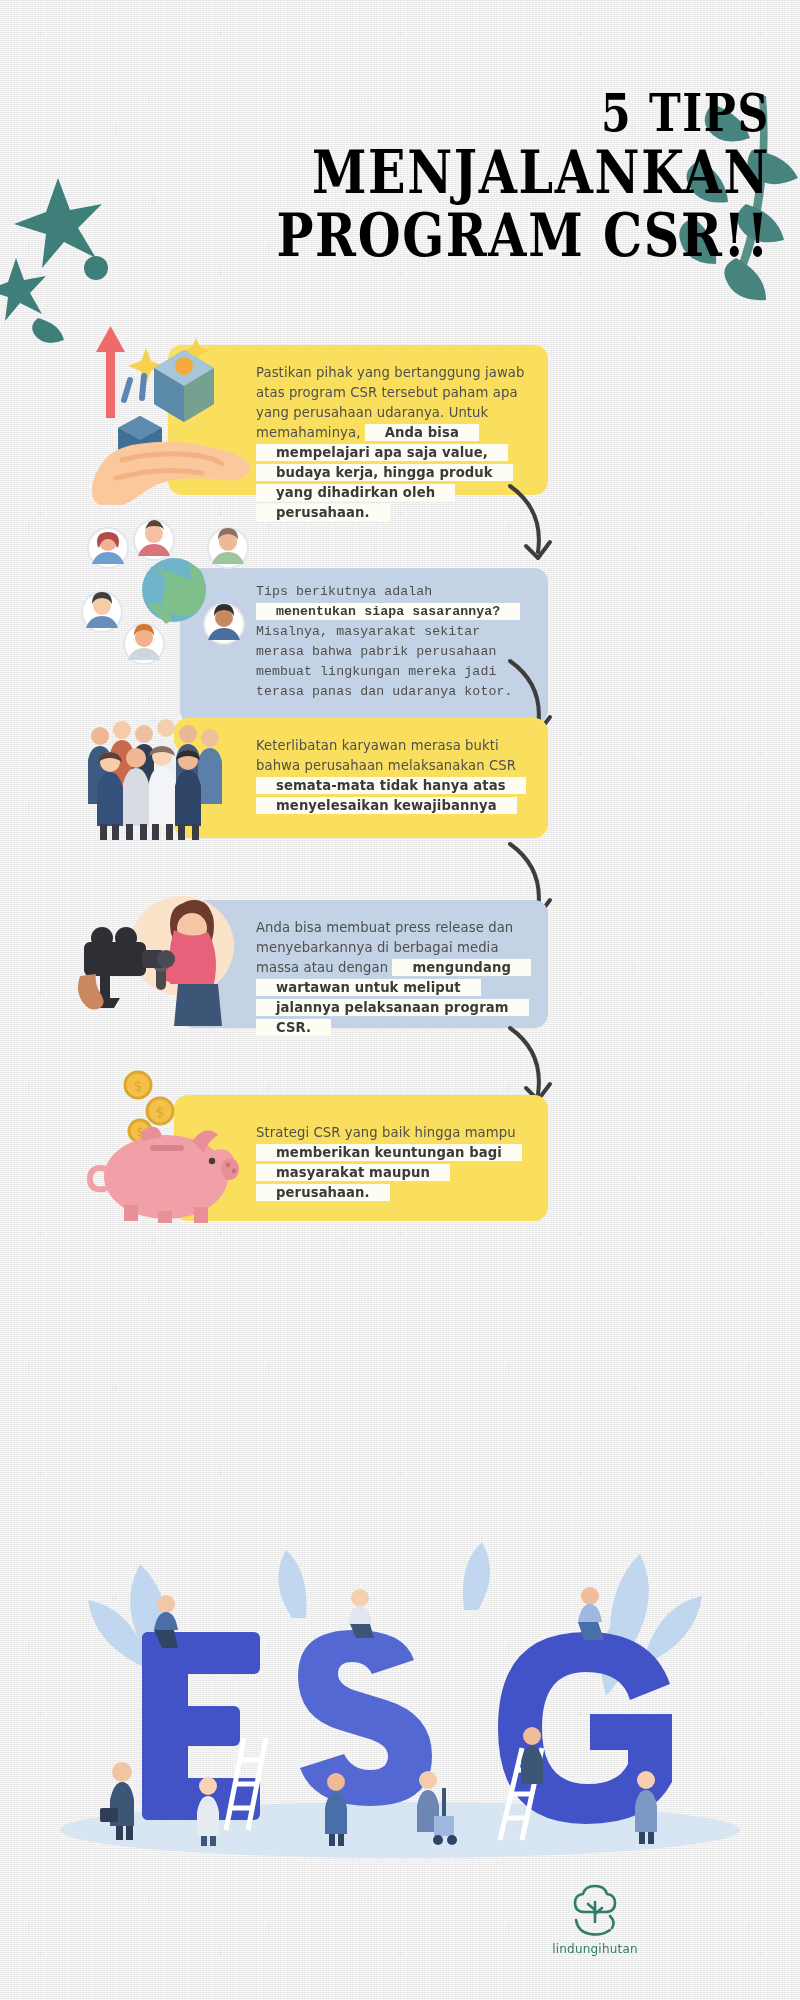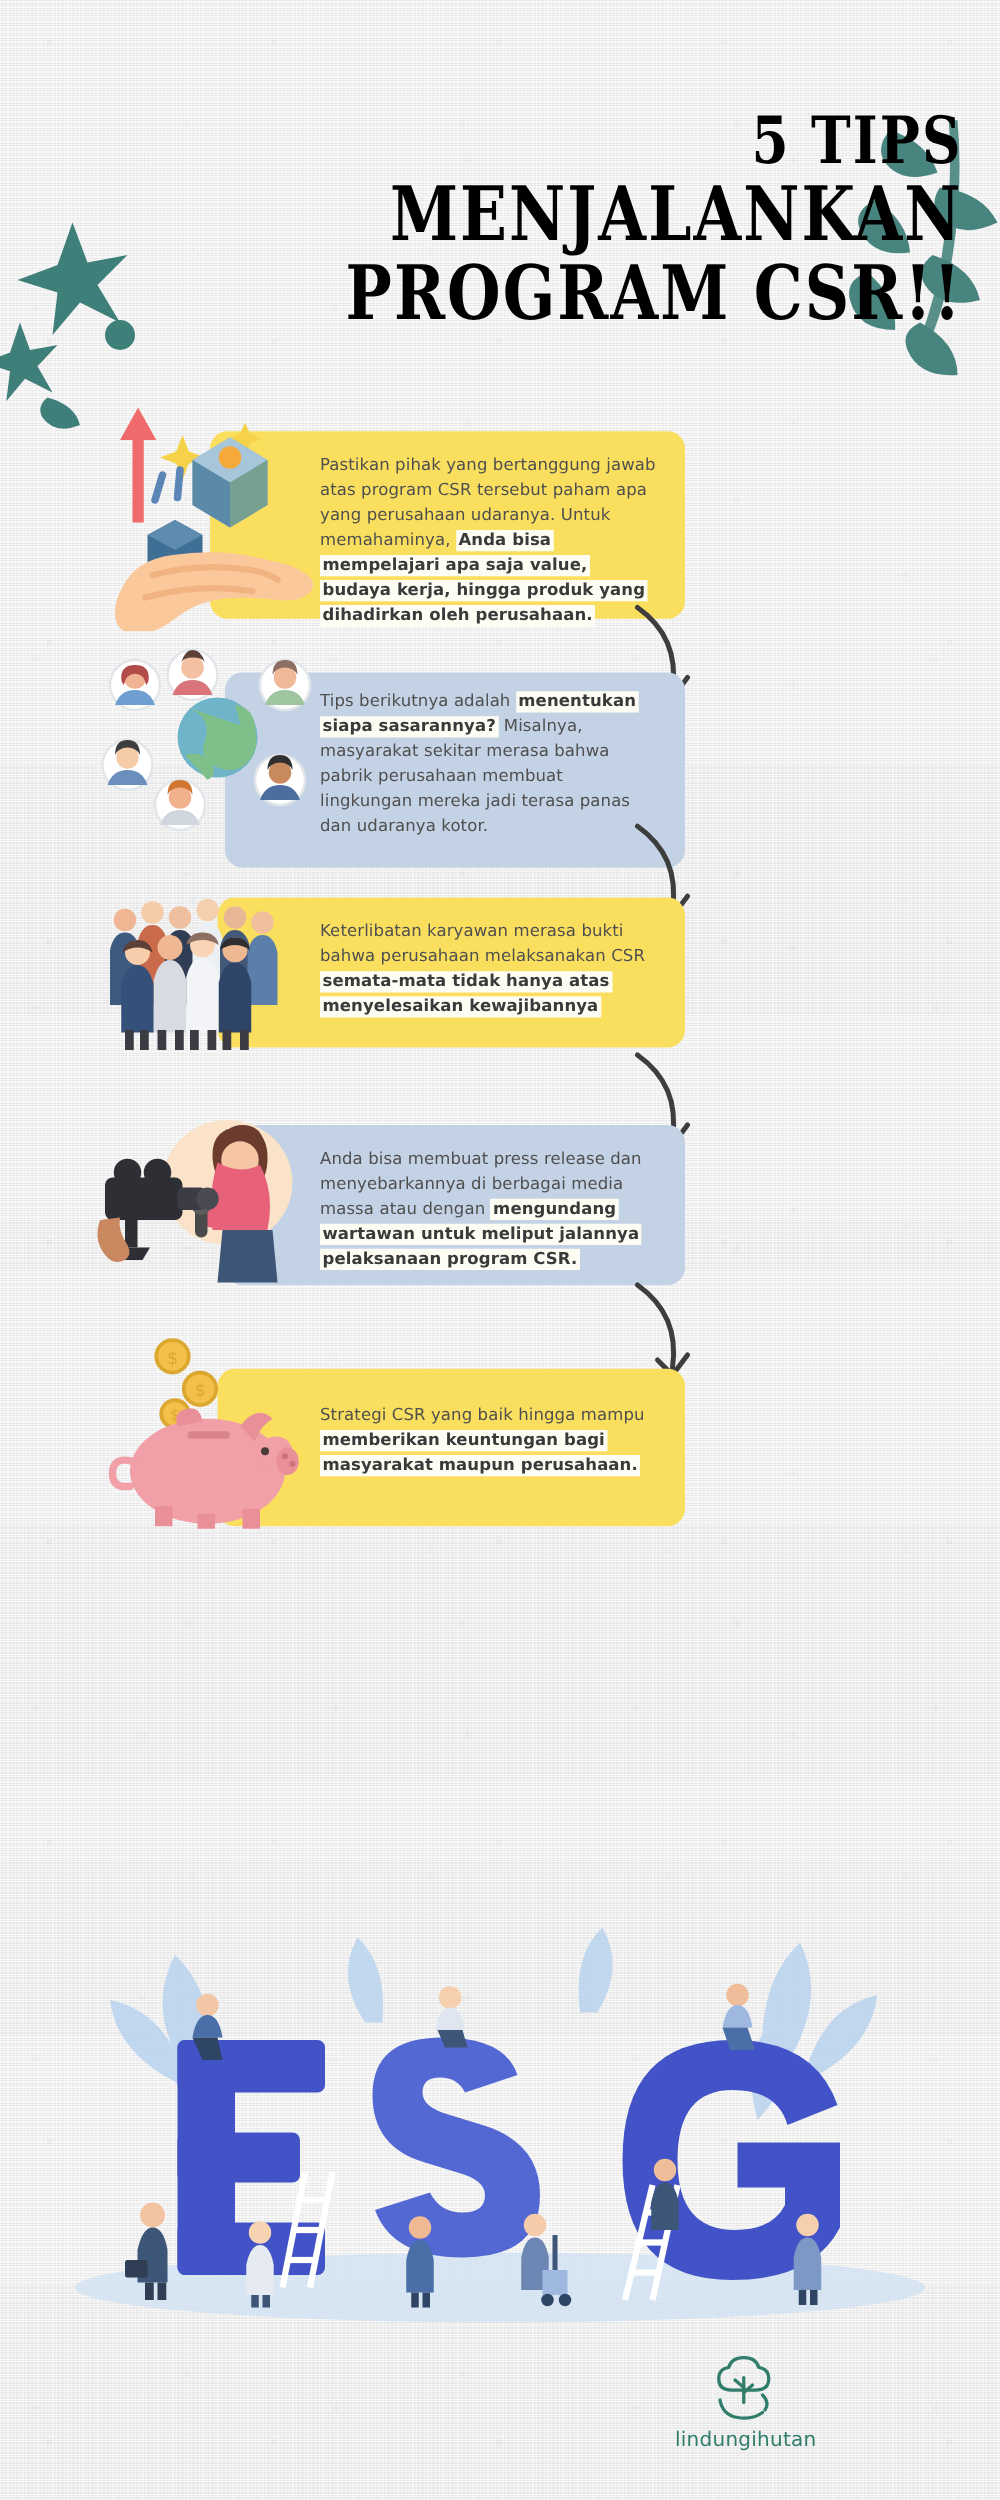--- a/index.html
+++ b/index.html
@@ -45,32 +45,32 @@
     position:absolute;
     color:#4f4f4f;
     font-size:13.2px;
     line-height:1.52;
     letter-spacing:0.1px;
   }
   .hl{
     background:#fdfdf4;
     color:#3a3a3a;
     font-weight:700;
-    padding:1px 2px;
+    padding:1px 20px;
     box-decoration-break:clone;
     -webkit-box-decoration-break:clone;
   }
   .card-y{background:#fadf5f;}
   .card-b{background:#c3d2e4;}
 
   
   .arrow{position:absolute;}
   .logo-text{
     font-family:"DejaVu Sans", sans-serif;
-    font-size:16px;color:#2f7d6a;letter-spacing:0.2px;text-align:center;
+    font-size:12px;color:#2f7d6a;letter-spacing:0.2px;text-align:center;
   }
 </style>
 </head>
 <body>
 
 <div class="paper-bg"></div>
 
 <svg class="layer" viewBox="0 0 800 2000" width="800" height="2000" style="position:absolute;left:0;top:0;">
 
   <g fill="#3f7f79" opacity="0.95">
@@ -136,21 +136,21 @@
     <path d="M30 140 q40 -10 78 -4 q14 2 22 8" fill="none" stroke="#f2b382" stroke-width="5" stroke-linecap="round"></path>
     <path d="M24 158 q44 -12 86 -5" fill="none" stroke="#f2b382" stroke-width="5" stroke-linecap="round"></path>
   </g>
 </svg>
 
 <svg class="arrow" width="70" height="110" viewBox="0 0 70 110" style="left:498px;top:480px;">
   <path d="M12 6 q34 24 28 66" fill="none" stroke="#3d3d3d" stroke-width="4" stroke-linecap="round"></path>
   <path d="M28 66 L40 78 L52 62" fill="none" stroke="#3d3d3d" stroke-width="4" stroke-linecap="round" stroke-linejoin="round"></path>
 </svg>
 
-<div class="card card-b" style="left:180px;top:538px;width:368px;height:156px;">
+<div class="card card-b" style="left:180px;top:568px;width:368px;height:156px;font-family:Liberation Mono, monospace;">
   <div class="txt" style="left:76px;top:14px;width:268px;"><span>Tips berikutnya adalah </span><span class="hl">menentukan siapa sasarannya?</span><span> Misalnya, masyarakat sekitar merasa bahwa pabrik perusahaan membuat lingkungan mereka jadi terasa panas dan udaranya kotor.</span></div>
 </div>
 
 <svg width="190" height="150" viewBox="0 0 190 150" style="position:absolute;left:78px;top:518px;">
   <g>
     <circle cx="96" cy="72" r="32" fill="#6fb4c9"></circle>
     <path d="M72 48 q20 8 14 26 q-6 16 10 22 q14 6 24 -4 q10 -10 6 -26" fill="#7fc08a"></path>
     <path d="M70 86 q16 -4 22 8 q4 8 -4 12" fill="#7fc08a"></path>
     <path d="M110 46 q14 2 16 16 q2 10 -8 12" fill="#7fc08a"></path>
   </g>

